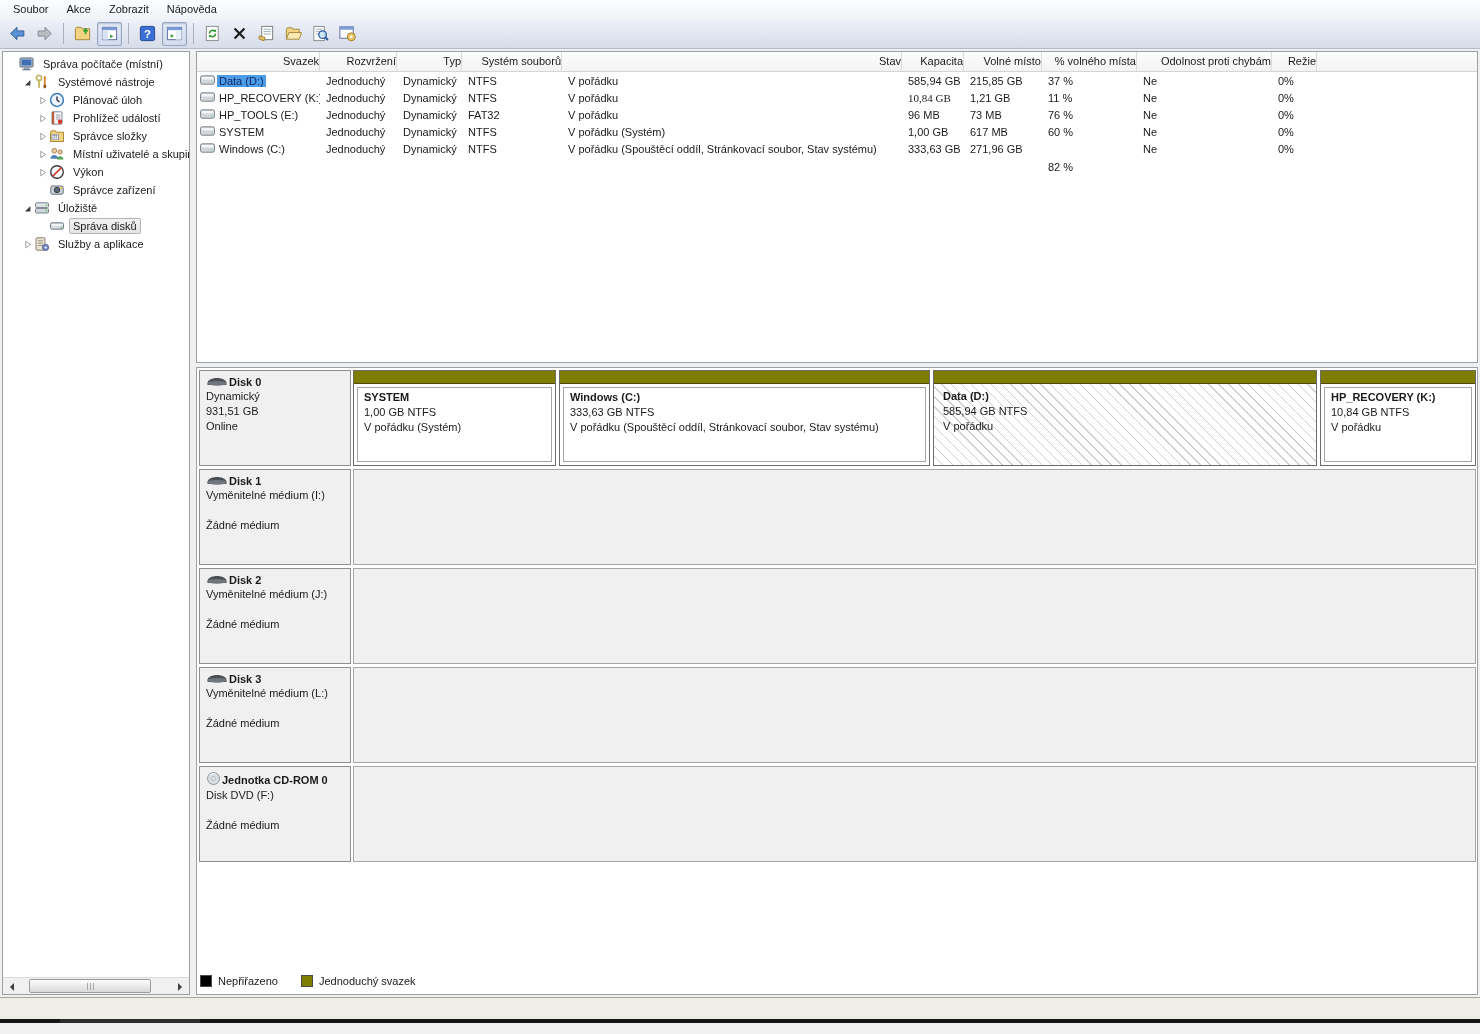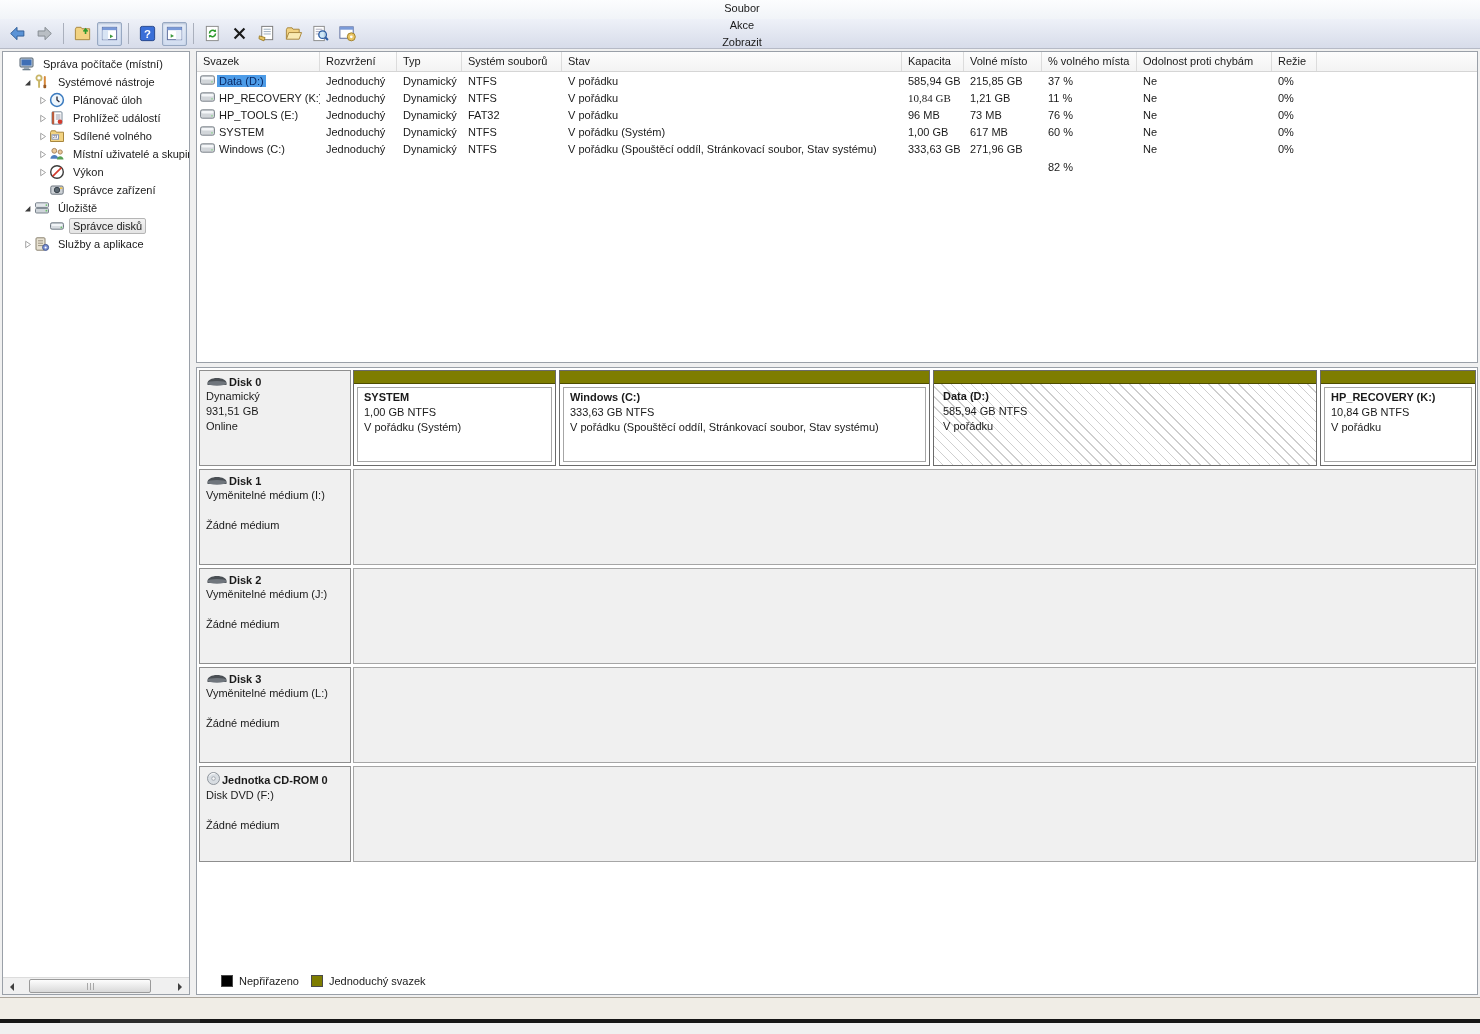--- a/index.html
+++ b/index.html
@@ -8,21 +8,21 @@
 
   
   .titlebar { height:11px; position:relative; overflow:hidden;
     background:linear-gradient(#cfe6f7,#aed2ec); border-bottom:1px solid #5c6b78; }
   .titlebar .blob { position:absolute; top:0; height:11px; filter:blur(3px); opacity:.75; }
   .title-icon { position:absolute; left:2px; top:0; width:11px; height:11px; }
   .title-text { position:absolute; left:20px; top:-1px; font-size:10px; line-height:12px; color:#111;
     text-shadow:0 0 3px #fff, 0 0 3px #fff; }
 
   
-  .menubar { height:19px; background:linear-gradient(#fcfdfe,#f1f4f8); display:flex; align-items:center; padding-left:4px;flex-direction:column; }
+  .menubar { height:19px; background:linear-gradient(#fcfdfe,#f1f4f8); display:flex; align-items:center; padding-left:4px; }
   .menu-item { padding:2px 9px 3px; cursor:default; }
 
   
   .toolbar { height:30px; background:linear-gradient(#eef1f8,#d7dcea); border-bottom:1px solid #b6bac6;
     display:flex; align-items:center; padding-left:5px; gap:2px; }
   .tbtn { width:25px; height:24px; display:flex; align-items:center; justify-content:center; border:1px solid transparent; border-radius:2px; }
   .tbtn.pressed { border:1px solid #97a8c2; background:linear-gradient(#e6edf8,#d2ddf0); box-shadow:inset 0 1px 2px rgba(90,110,140,.35); }
   .tbtn svg { width:19px; height:19px; }
   .tb-sep { width:1px; height:21px; background:#aab0bd; margin:0 4px; }
 
@@ -47,21 +47,21 @@
   .hs-arrow { position:absolute; top:0; width:17px; height:17px; display:flex; align-items:center; justify-content:center; }
   .hs-left { left:0; } .hs-right { right:0; }
   .tri-l { width:0; height:0; border:4px solid transparent; border-right-color:#404040; margin-right:3px; }
   .tri-r { width:0; height:0; border:4px solid transparent; border-left-color:#404040; margin-left:3px; }
   .hs-thumb { position:absolute; left:26px; top:1px; width:122px; height:14px; border:1px solid #9a9a9a; border-radius:2px;
     background:linear-gradient(#fdfdfd,#d9d9d9); display:flex; align-items:center; justify-content:center; gap:2px; }
   .hs-thumb i { width:1px; height:7px; background:#a8a8a8; }
 
   
   .volumes { height:312px; background:#fff; border:1px solid #9aa0a8; overflow:hidden; }
-  .vheader { display:flex; height:20px; background:linear-gradient(#fdfdfd,#f3f3f3); border-bottom:1px solid #d5d5d5; }
+  .vheader { display:flex; height:20px; background:linear-gradient(#fdfdfd,#f3f3f3); border-bottom:1px solid #d5d5d5;text-align:right; }
   .vh-cell { padding:3px 0 0 6px; border-right:1px solid #dcdcdc; flex:none; overflow:hidden; white-space:nowrap; }
   .vh-fill { flex:1; border-right:none; }
   .vrow { display:flex; height:17px; align-items:center; }
   .v-cell { flex:none; padding-left:6px; overflow:hidden; white-space:nowrap; }
   .v-first { display:flex; align-items:center; padding-left:3px; }
   .v-first svg { width:15px; height:10px; margin-right:2px; flex:none; }
   .v-name { padding:0 2px; }
   .v-name.sel { background:#4d9ce8; color:#0a2a66; }
 
   .v-splitter { height:4px; }
@@ -79,21 +79,21 @@
   .partition.fill { flex:1; margin-right:0; }
   .part-head { height:13px; flex:none; background:#7e7d00; border-bottom:1px solid #4d4c00; }
   .part-body { flex:1; margin:3px; border:1px solid #a6a6a6; background:#fff; padding:2px 6px; overflow:hidden; }
   .part-body.sel { margin:0; border:none; padding:5px 9px;
     background:repeating-linear-gradient(45deg,#ffffff 0px,#ffffff 6px,#cfcfcf 6px,#cfcfcf 7px); }
   .pb-line { line-height:15px; white-space:nowrap; }
   .pb-name { font-weight:bold; }
   .empty-media { flex:1; background:#f0f0f0; border:1px solid #a6a6a6; }
 
   
-  .legend { position:absolute; left:24px; bottom:7px; display:flex; align-items:center; gap:12px; }
+  .legend { position:absolute; left:3px; bottom:7px; display:flex; align-items:center; gap:23px; }
   .legend-item { display:flex; align-items:center; gap:6px; }
   .swatch { width:12px; height:12px; border:1px solid #4a4a4a; flex:none; }
 
   
   .statusbar { height:22px; background:#f0ede6; border-top:1px solid #aaa49a; }
   .bottom-dark { height:4px; background:#161616; position:relative; }
   .bottom-dark .seg { position:absolute; left:60px; width:140px; top:0; bottom:0; background:#2c2c2c; }
 </style>
 </head>
 <body>
@@ -262,21 +262,21 @@
                 <path d="M3 1.4v7.2L8.4 5z" fill="#fff" stroke="#9a9a9a"></path>
               </svg>
             </span>
             <span class="tw-ico">
               <svg viewBox="0 0 16 16">
                 <path d="M1.5 13.5v-9l.9-1.7h4l.9 1.4h7.2v9.3z" fill="#f2d382" stroke="#a8863c"></path>
                 <rect x="3" y="6.8" width="6.5" height="4.4" fill="#fff" stroke="#8898b8"></rect>
                 <text x="3.9" y="10.4" font-size="3.8" fill="#335" font-family="Liberation Sans,sans-serif">23</text>
               </svg>
             </span>
-            <span class="tw-label">Sdílené volného</span>
+            <span class="tw-label">Správce složky</span>
           </div>
           <div class="tree-row" style="padding-left: 33px;">
             <span class="tw-exp">
               <svg viewBox="0 0 10 10">
                 <path d="M3 1.4v7.2L8.4 5z" fill="#fff" stroke="#9a9a9a"></path>
               </svg>
             </span>
             <span class="tw-ico">
               <svg viewBox="0 0 16 16">
                 <circle cx="5.3" cy="4.8" r="2.4" fill="#eccb9c" stroke="#a8845a"></circle>
@@ -330,21 +330,21 @@
           </div>
           <div class="tree-row" style="padding-left: 33px;">
             <span class="tw-exp"></span>
             <span class="tw-ico">
               <svg viewBox="0 0 16 16">
                 <rect x="1.5" y="4.8" width="13" height="6.4" rx="1.6" fill="#d8dde2" stroke="#707a84"></rect>
                 <rect x="2.6" y="5.9" width="10.8" height="2.1" rx="1" fill="#f2f5f8"></rect>
                 <circle cx="12.4" cy="9.4" r=".9" fill="#69c069"></circle>
               </svg>
             </span>
-            <span class="tw-label sel">Správce disků</span>
+            <span class="tw-label sel">Správa disků</span>
           </div>
           <div class="tree-row" style="padding-left: 18px;">
             <span class="tw-exp">
               <svg viewBox="0 0 10 10">
                 <path d="M3 1.4v7.2L8.4 5z" fill="#fff" stroke="#9a9a9a"></path>
               </svg>
             </span>
             <span class="tw-ico">
               <svg viewBox="0 0 16 16">
                 <rect x="2" y="1.8" width="9" height="12.4" rx="1" fill="#e8e2d2" stroke="#8a8270"></rect>

